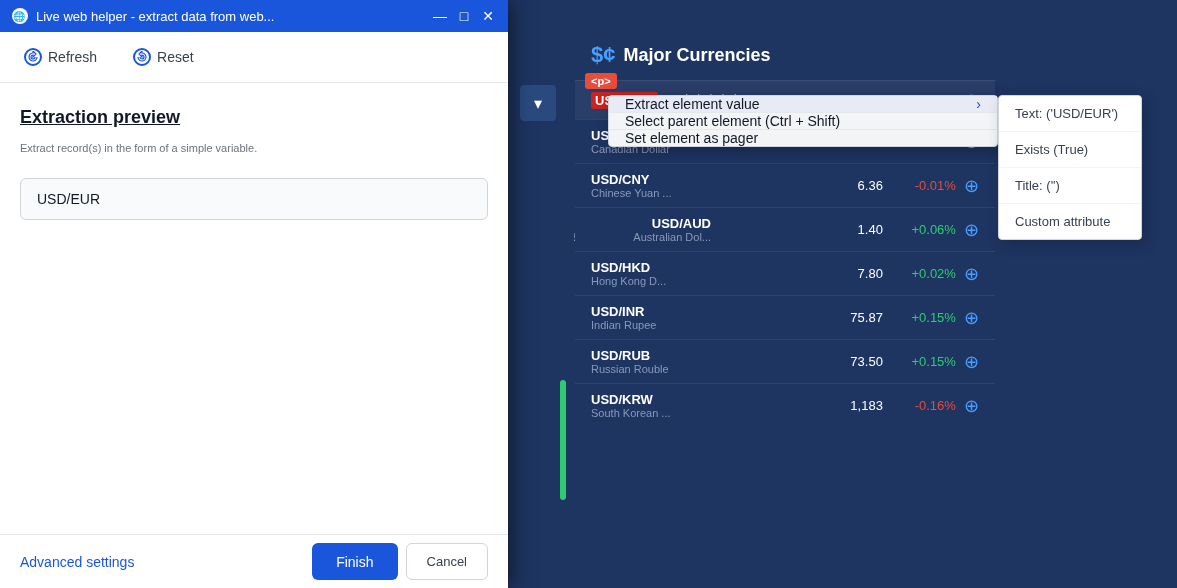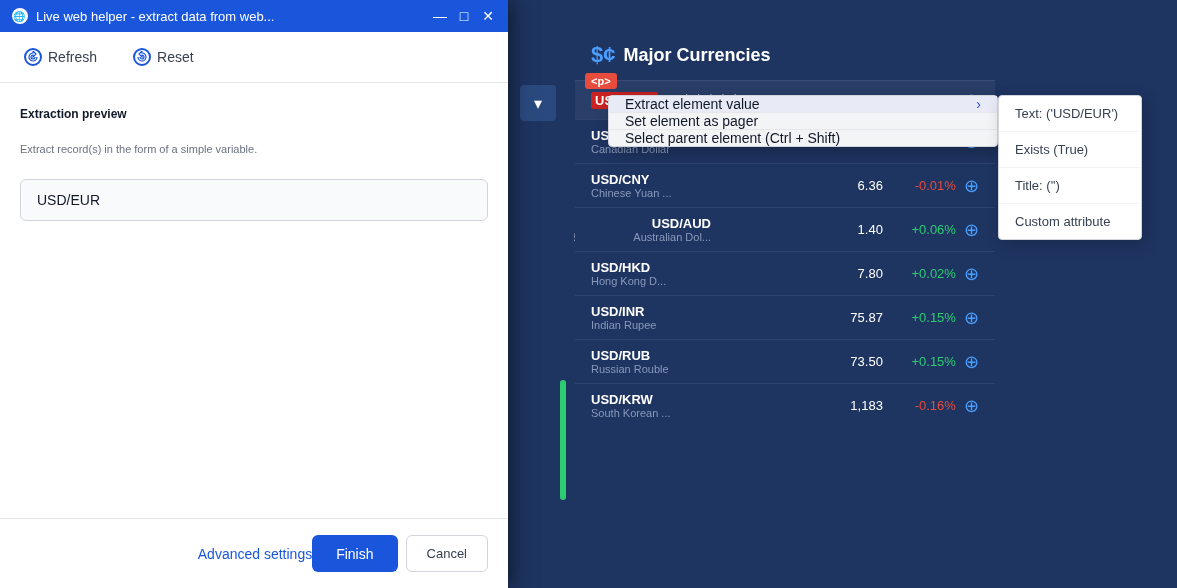--- a/index.html
+++ b/index.html
@@ -210,47 +210,48 @@
       color: #1a56db;
     }
 
     
     .main-content {
       padding: 24px 20px;
       flex: 1;
     }
 
     .extraction-title {
-      font-size: 12px;
+      font-size: 18px;
       font-weight: 600;
       color: #111827;
-      margin-bottom: 22px;
+      margin-bottom: 14px;
+      text-decoration: underline;
     }
 
     .extraction-desc {
       font-size: 11px;
       color: #6b7280;
       margin-bottom: 24px;
     }
 
     .value-box {
       border: 1px solid #d1d5db;
       border-radius: 6px;
       padding: 12px 16px;
       background: #f9fafb;
       color: #111827;
       font-size: 14px;
     }
 
     
     .footer {
-      padding: 16px 20px;
-      display: flex;
-      align-items: center;
-      justify-content: flex-end;
+      padding: 8px 20px;
+      display: flex;
+      align-items: center;
+      justify-content: space-between;
       border-top: 1px solid #e5e7eb;
       background: #ffffff;
     }
 
     .advanced-settings-link {
       color: #1a56db;
       font-size: 14px;
       cursor: pointer;
       text-decoration: none;
     }
@@ -486,24 +487,24 @@
 </div>
 
 <div class="chevron-btn">▾</div>
 
 <div class="context-menu">
   <div class="context-menu-item active">
     <span class="item-label">Extract element value</span>
     <span class="context-menu-arrow">›</span>
   </div>
   <div class="context-menu-item">
+    <span class="item-label">Select parent element  (Ctrl + Shift)</span>
+  </div>
+  <div class="context-menu-item">
     <span class="item-label">Set element as pager</span>
-  </div>
-  <div class="context-menu-item">
-    <span class="item-label">Select parent element  (Ctrl + Shift)</span>
   </div>
 </div>
 
 <div class="submenu">
   <div class="submenu-item">
     <span>Text:  ('USD/EUR')</span>
   </div>
   <div class="submenu-item">
     <span>Exists (True)</span>
   </div>

